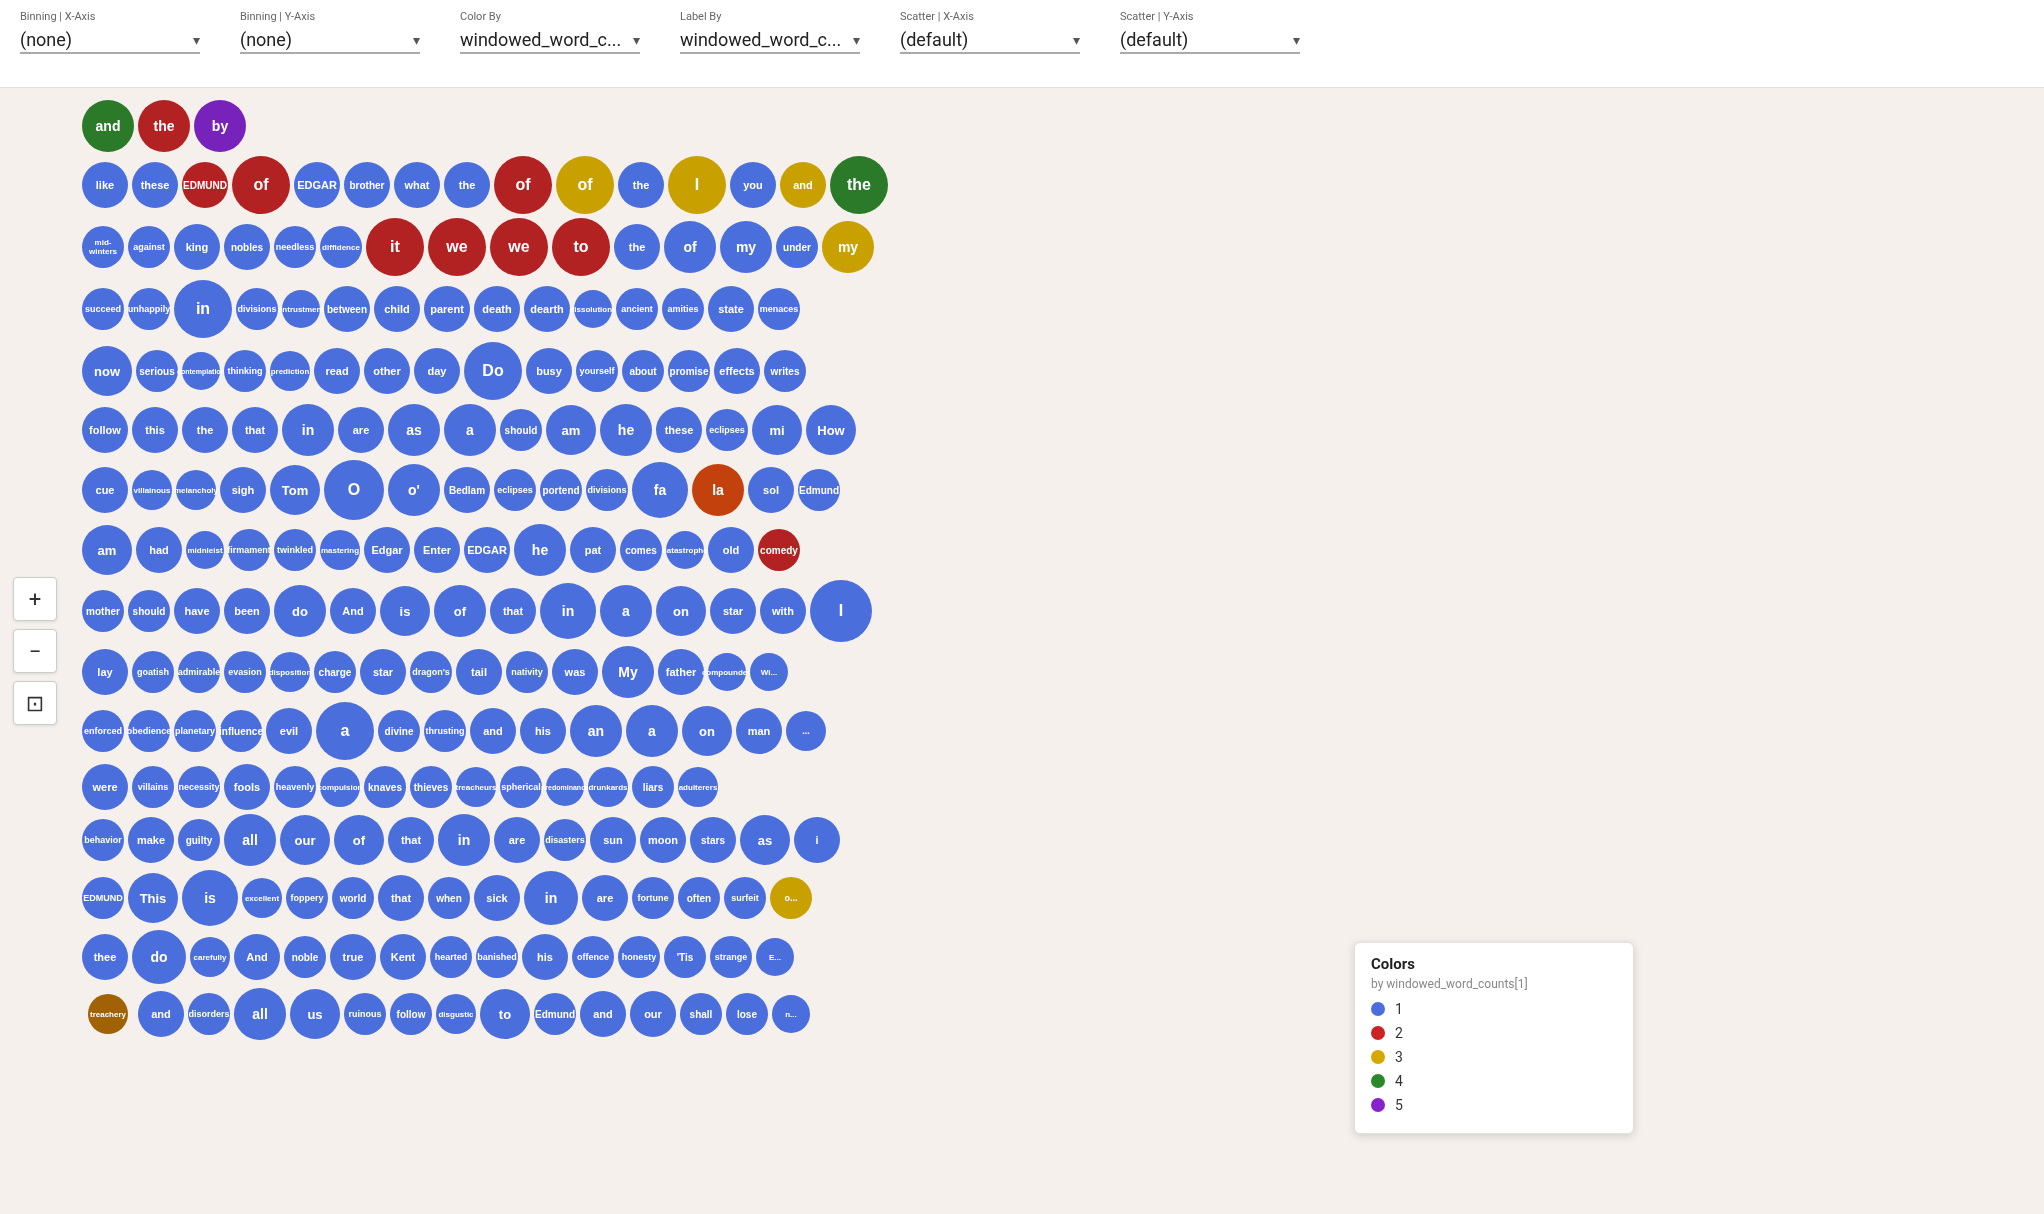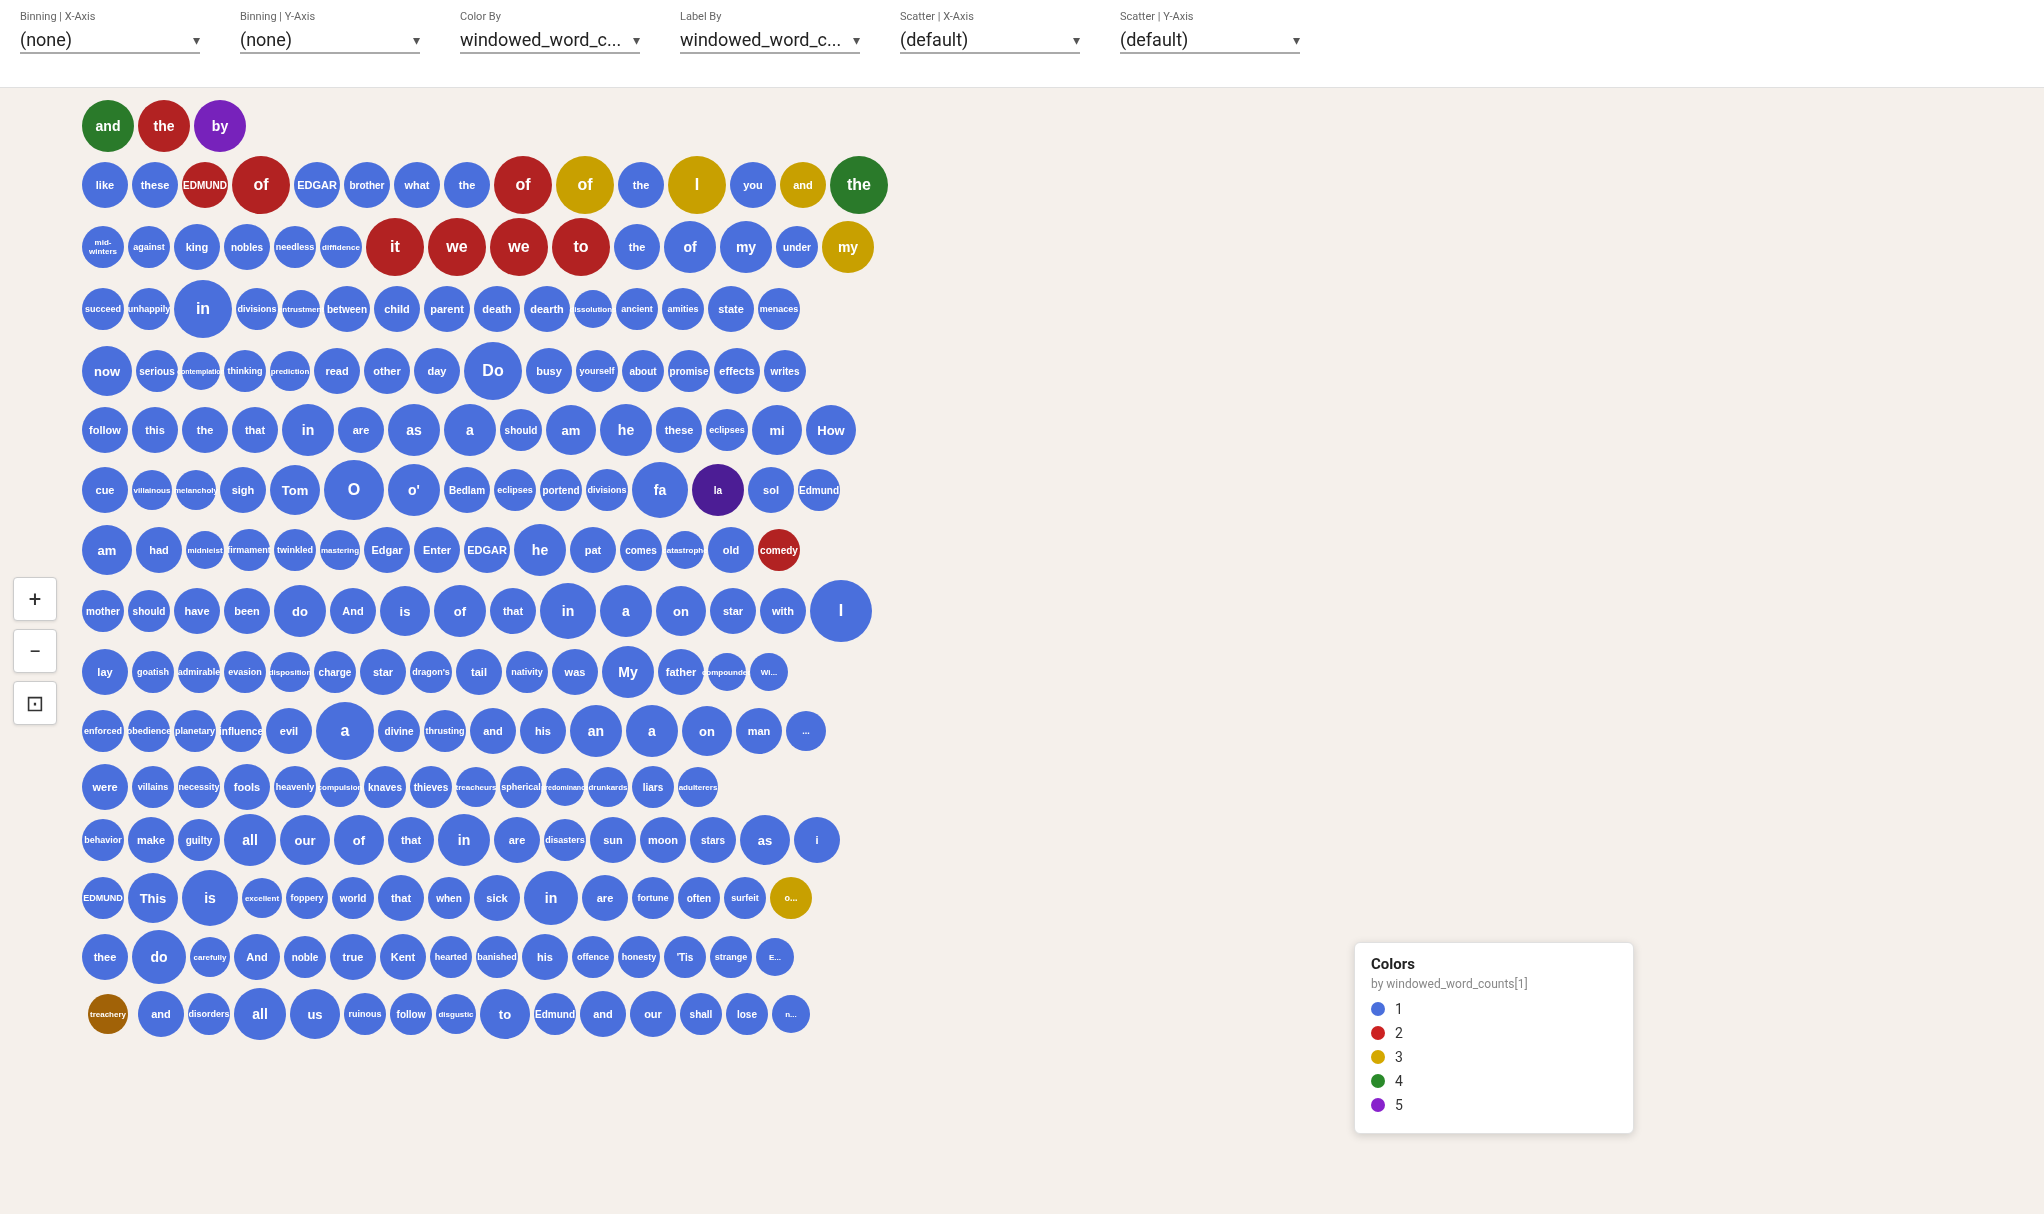--- a/index.html
+++ b/index.html
@@ -327,21 +327,21 @@
           <div class="bubble" style="background-color: rgb(74, 111, 220); width: 40px; height: 40px; font-size: 8px; margin: 2px; min-width: 40px;">melancholy</div>
           <div class="bubble" style="background-color: rgb(74, 111, 220); width: 46px; height: 46px; font-size: 11px; margin: 2px; min-width: 46px;">sigh</div>
           <div class="bubble" style="background-color: rgb(74, 111, 220); width: 50px; height: 50px; font-size: 13px; margin: 2px; min-width: 50px;">Tom</div>
           <div class="bubble" style="background-color: rgb(74, 111, 220); width: 60px; height: 60px; font-size: 16px; margin: 2px; min-width: 60px;">O</div>
           <div class="bubble" style="background-color: rgb(74, 111, 220); width: 52px; height: 52px; font-size: 14px; margin: 2px; min-width: 52px;">o'</div>
           <div class="bubble" style="background-color: rgb(74, 111, 220); width: 46px; height: 46px; font-size: 10px; margin: 2px; min-width: 46px;">Bedlam</div>
           <div class="bubble" style="background-color: rgb(74, 111, 220); width: 42px; height: 42px; font-size: 9px; margin: 2px; min-width: 42px;">eclipses</div>
           <div class="bubble" style="background-color: rgb(74, 111, 220); width: 42px; height: 42px; font-size: 10px; margin: 2px; min-width: 42px;">portend</div>
           <div class="bubble" style="background-color: rgb(74, 111, 220); width: 42px; height: 42px; font-size: 9px; margin: 2px; min-width: 42px;">divisions</div>
           <div class="bubble" style="background-color: rgb(74, 111, 220); width: 56px; height: 56px; font-size: 14px; margin: 2px; min-width: 56px;">fa</div>
-          <div class="bubble" style="background-color: #4c1d95; width: 52px; height: 52px; font-size: 10px; margin: 2px; min-width: 52px;">la</div>
+          <div class="bubble" style="background-color: #c2410c; width: 52px; height: 52px; font-size: 14px; margin: 2px; min-width: 52px;">la</div>
           <div class="bubble" style="background-color: rgb(74, 111, 220); width: 46px; height: 46px; font-size: 11px; margin: 2px; min-width: 46px;">sol</div>
           <div class="bubble" style="background-color: rgb(74, 111, 220); width: 42px; height: 42px; font-size: 10px; margin: 2px; min-width: 42px;">Edmund</div>
         </div>
         <div class="bubble-row">
           <div class="bubble" style="background-color: rgb(74, 111, 220); width: 50px; height: 50px; font-size: 13px; margin: 2px; min-width: 50px;">am</div>
           <div class="bubble" style="background-color: rgb(74, 111, 220); width: 46px; height: 46px; font-size: 11px; margin: 2px; min-width: 46px;">had</div>
           <div class="bubble" style="background-color: rgb(74, 111, 220); width: 38px; height: 38px; font-size: 8px; margin: 2px; min-width: 38px;">midnleist</div>
           <div class="bubble" style="background-color: rgb(74, 111, 220); width: 42px; height: 42px; font-size: 9px; margin: 2px; min-width: 42px;">firmament</div>
           <div class="bubble" style="background-color: rgb(74, 111, 220); width: 42px; height: 42px; font-size: 9px; margin: 2px; min-width: 42px;">twinkled</div>
           <div class="bubble" style="background-color: rgb(74, 111, 220); width: 40px; height: 40px; font-size: 8px; margin: 2px; min-width: 40px;">mastering</div>

